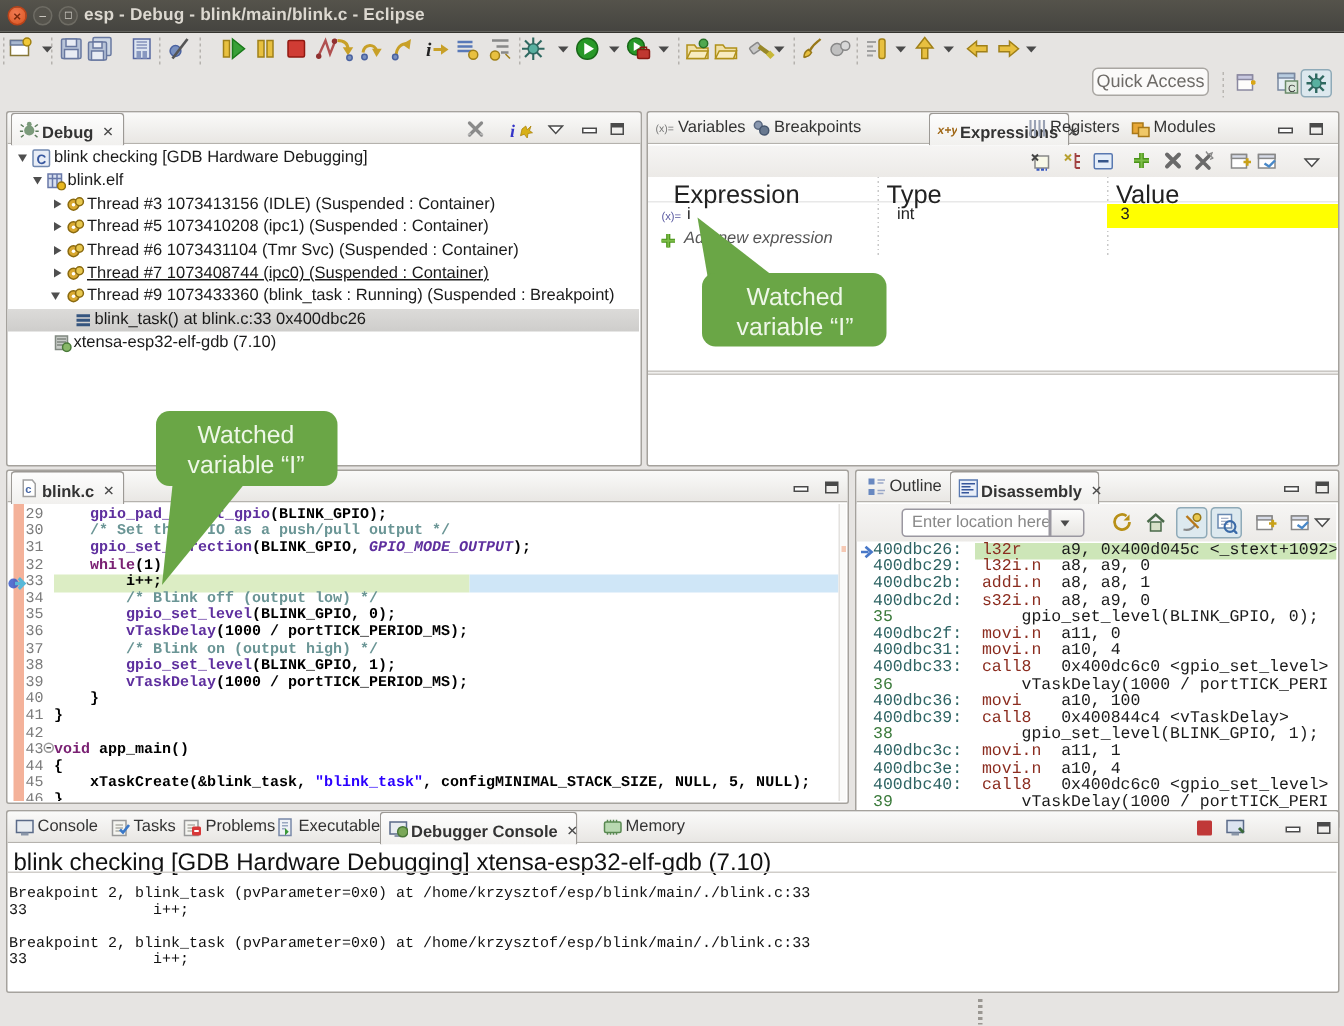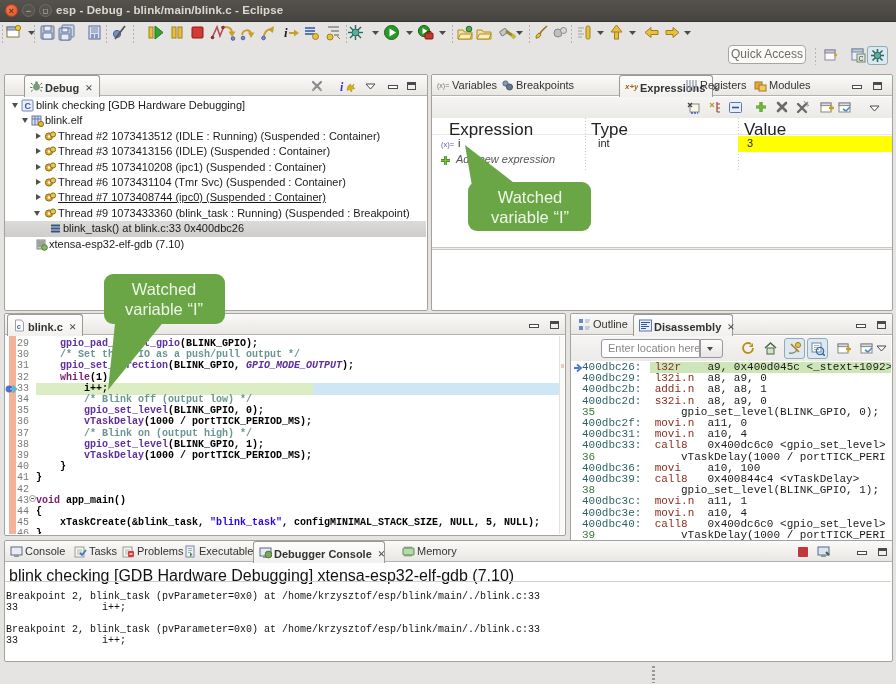--- a/index.html
+++ b/index.html
@@ -246,21 +246,21 @@
         <line x1="1" y1="7.5" x2="14" y2="7.5"></line>
         <line x1="2.5" y1="2.5" x2="12.5" y2="12.5"></line>
         <line x1="12.5" y1="2.5" x2="2.5" y2="12.5"></line>
       </g>
       <circle cx="7.5" cy="7.5" r="3.2" fill="#58b0a0" stroke="#2e6860"></circle>
     </svg>
 </div>
 
 <div class="view" id="debugview" style="left:4px;top:74px;width:424px;height:237px;">
   <div class="vtabs">
-    <div class="tab active" style="left:19px;text-align:right;">
+    <div class="tab active" style="left:2px;text-align:right;">
       <svg class="ticon" viewBox="0 0 13 13">
           <g fill="#7a9a7a">
             <circle cx="6.5" cy="7" r="3.4"></circle>
             <circle cx="6.5" cy="2.8" r="1.6"></circle>
           </g>
           <g stroke="#5a7a5a" stroke-width="1">
             <line x1="2.8" y1="4.5" x2="0.8" y2="3"></line>
             <line x1="10.2" y1="4.5" x2="12.2" y2="3"></line>
             <line x1="2.4" y1="7.5" x2="0.2" y2="7.5"></line>
             <line x1="10.6" y1="7.5" x2="12.8" y2="7.5"></line>
@@ -297,29 +297,20 @@
         <span class="lbl" style="left:31px;">blink checking [GDB Hardware Debugging]</span>
       </div>
     <div class="trow">
         <div class="arrow-d" style="left:17px;"></div>
         <svg class="ti" style="left:26px;" viewBox="0 0 13 13">
           <rect x="1" y="2" width="9" height="9" fill="#d8e0f0" stroke="#6878a8"></rect>
           <path d="M1 5h9M4 2v9M7 2v9" stroke="#6878a8"></path>
           <circle cx="10" cy="10" r="2.6" fill="#e8b820" stroke="#907010"></circle>
         </svg>
         <span class="lbl" style="left:40px;">blink.elf</span>
-      </div>
-    <div class="trow">
-        <div class="arrow-e" style="left:31px;"></div>
-        <svg class="ti" style="left:39px;" viewBox="0 0 13 13">
-          <circle cx="5" cy="6.5" r="3.6" fill="#d8a830" stroke="#8a6a10"></circle>
-          <circle cx="9" cy="4.5" r="2.6" fill="#e8c850" stroke="#8a6a10"></circle>
-          <circle cx="5" cy="6.5" r="1.2" fill="#fff"></circle>
-        </svg>
-        <span class="lbl" style="left:53px;">Thread #2 1073413512 (IDLE : Running) (Suspended : Container)</span>
       </div>
     <div class="trow">
         <div class="arrow-e" style="left:31px;"></div>
         <svg class="ti" style="left:39px;" viewBox="0 0 13 13">
           <circle cx="5" cy="6.5" r="3.6" fill="#d8a830" stroke="#8a6a10"></circle>
           <circle cx="9" cy="4.5" r="2.6" fill="#e8c850" stroke="#8a6a10"></circle>
           <circle cx="5" cy="6.5" r="1.2" fill="#fff"></circle>
         </svg>
         <span class="lbl" style="left:53px;">Thread #3 1073413156 (IDLE) (Suspended : Container)</span>
       </div>

